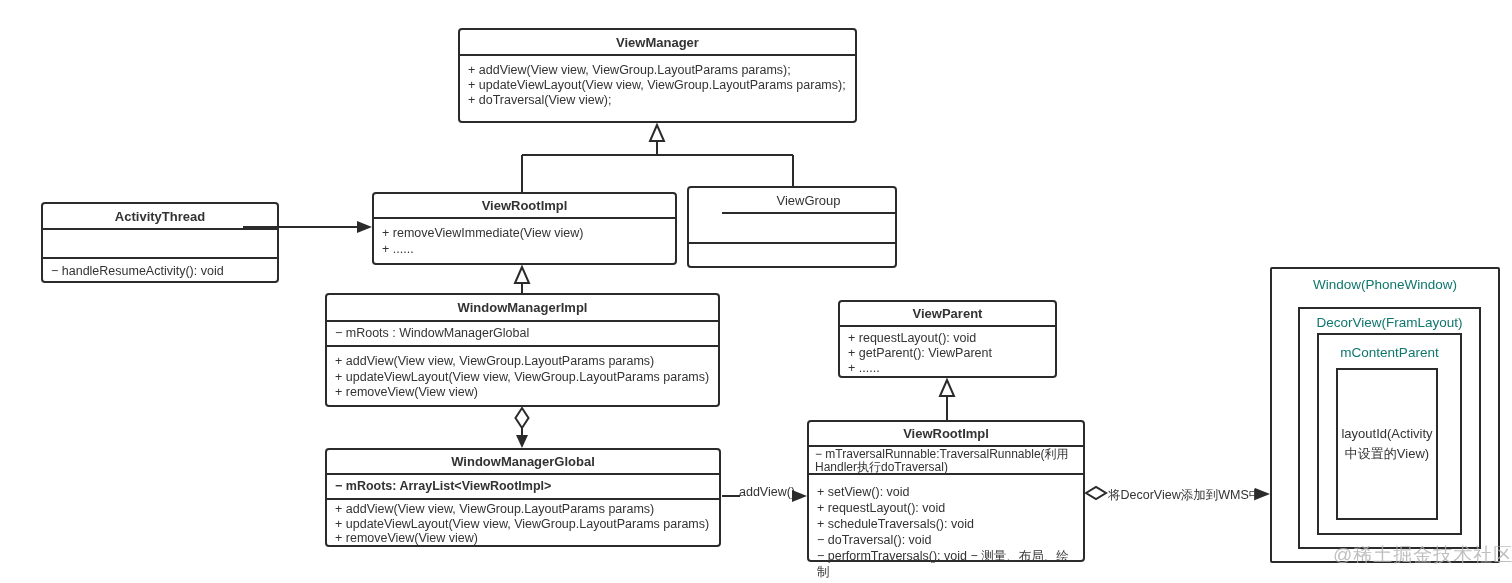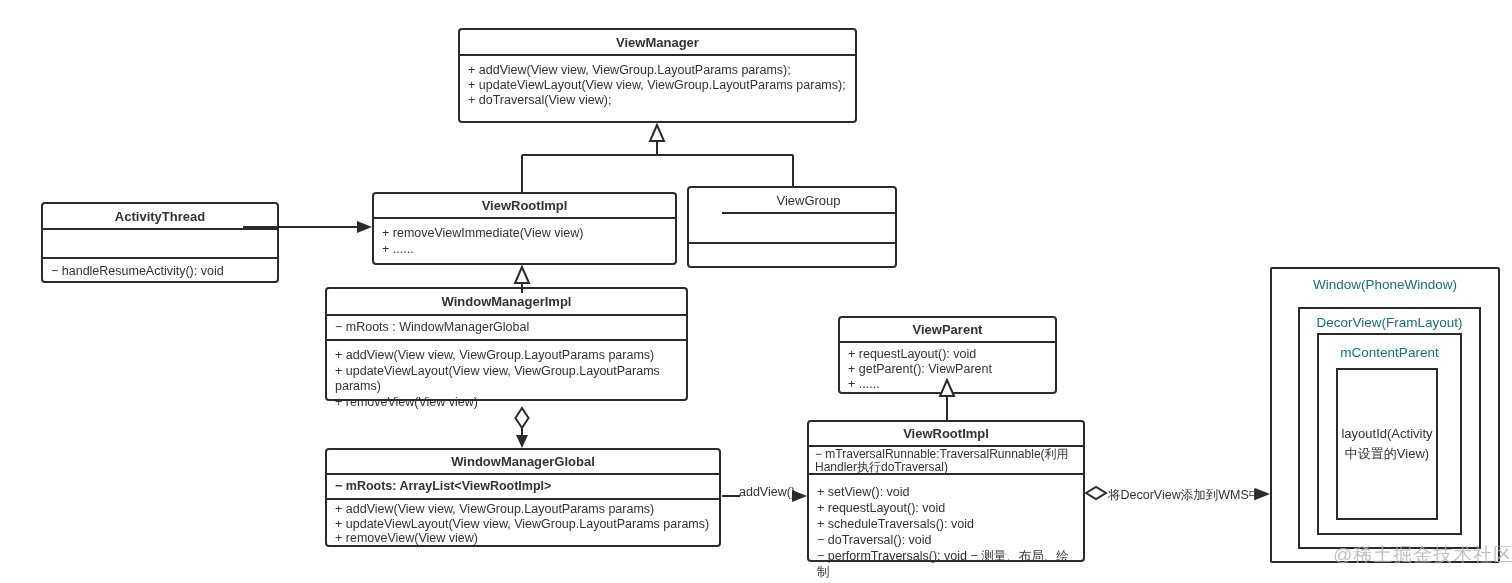--- a/index.html
+++ b/index.html
@@ -69,21 +69,21 @@
       <div>+ ......</div>
     </div>
   </div>
 
   <div class="uml" style="left:687px;top:186px;width:210px;height:82px;">
     <div class="title normal" style="height:26px;margin-left:33px;">ViewGroup</div>
     <div class="sep" style="height:30px;"></div>
     <div></div>
   </div>
 
-  <div class="uml" style="left:325px;top:287px;width:363px;height:114px;">
+  <div class="uml" style="left:325px;top:293px;width:395px;height:114px;">
     <div class="title" style="height:27px;">WindowManagerImpl</div>
     <div class="comp sep" style="height:25px;padding-top:4px;">
       <div>− mRoots : WindowManagerGlobal</div>
     </div>
     <div class="comp" style="padding-top:7px;line-height:15.5px;">
       <div>+ addView(View view, ViewGroup.LayoutParams params)</div>
       <div>+ updateViewLayout(View view,  ViewGroup.LayoutParams params)</div>
       <div>+ removeView(View view)</div>
     </div>
   </div>
@@ -93,21 +93,21 @@
     <div class="comp sep bold" style="height:25px;padding-top:4px;">
       <div>− mRoots: ArrayList&lt;ViewRootImpl&gt;</div>
     </div>
     <div class="comp" style="padding-top:2px;line-height:14.5px;">
       <div>+ addView(View view, ViewGroup.LayoutParams params)</div>
       <div>+ updateViewLayout(View view,  ViewGroup.LayoutParams params)</div>
       <div>+ removeView(View view)</div>
     </div>
   </div>
 
-  <div class="uml" style="left:838px;top:316px;width:219px;height:78px;">
+  <div class="uml" style="left:838px;top:300px;width:219px;height:78px;">
     <div class="title" style="height:25px;">ViewParent</div>
     <div class="comp" style="padding-top:4px;">
       <div>+ requestLayout(): void</div>
       <div>+ getParent(): ViewParent</div>
       <div>+ ......</div>
     </div>
   </div>
 
   <div class="uml" style="left:807px;top:420px;width:278px;height:142px;">
     <div class="title" style="height:25px;">ViewRootImpl</div>

